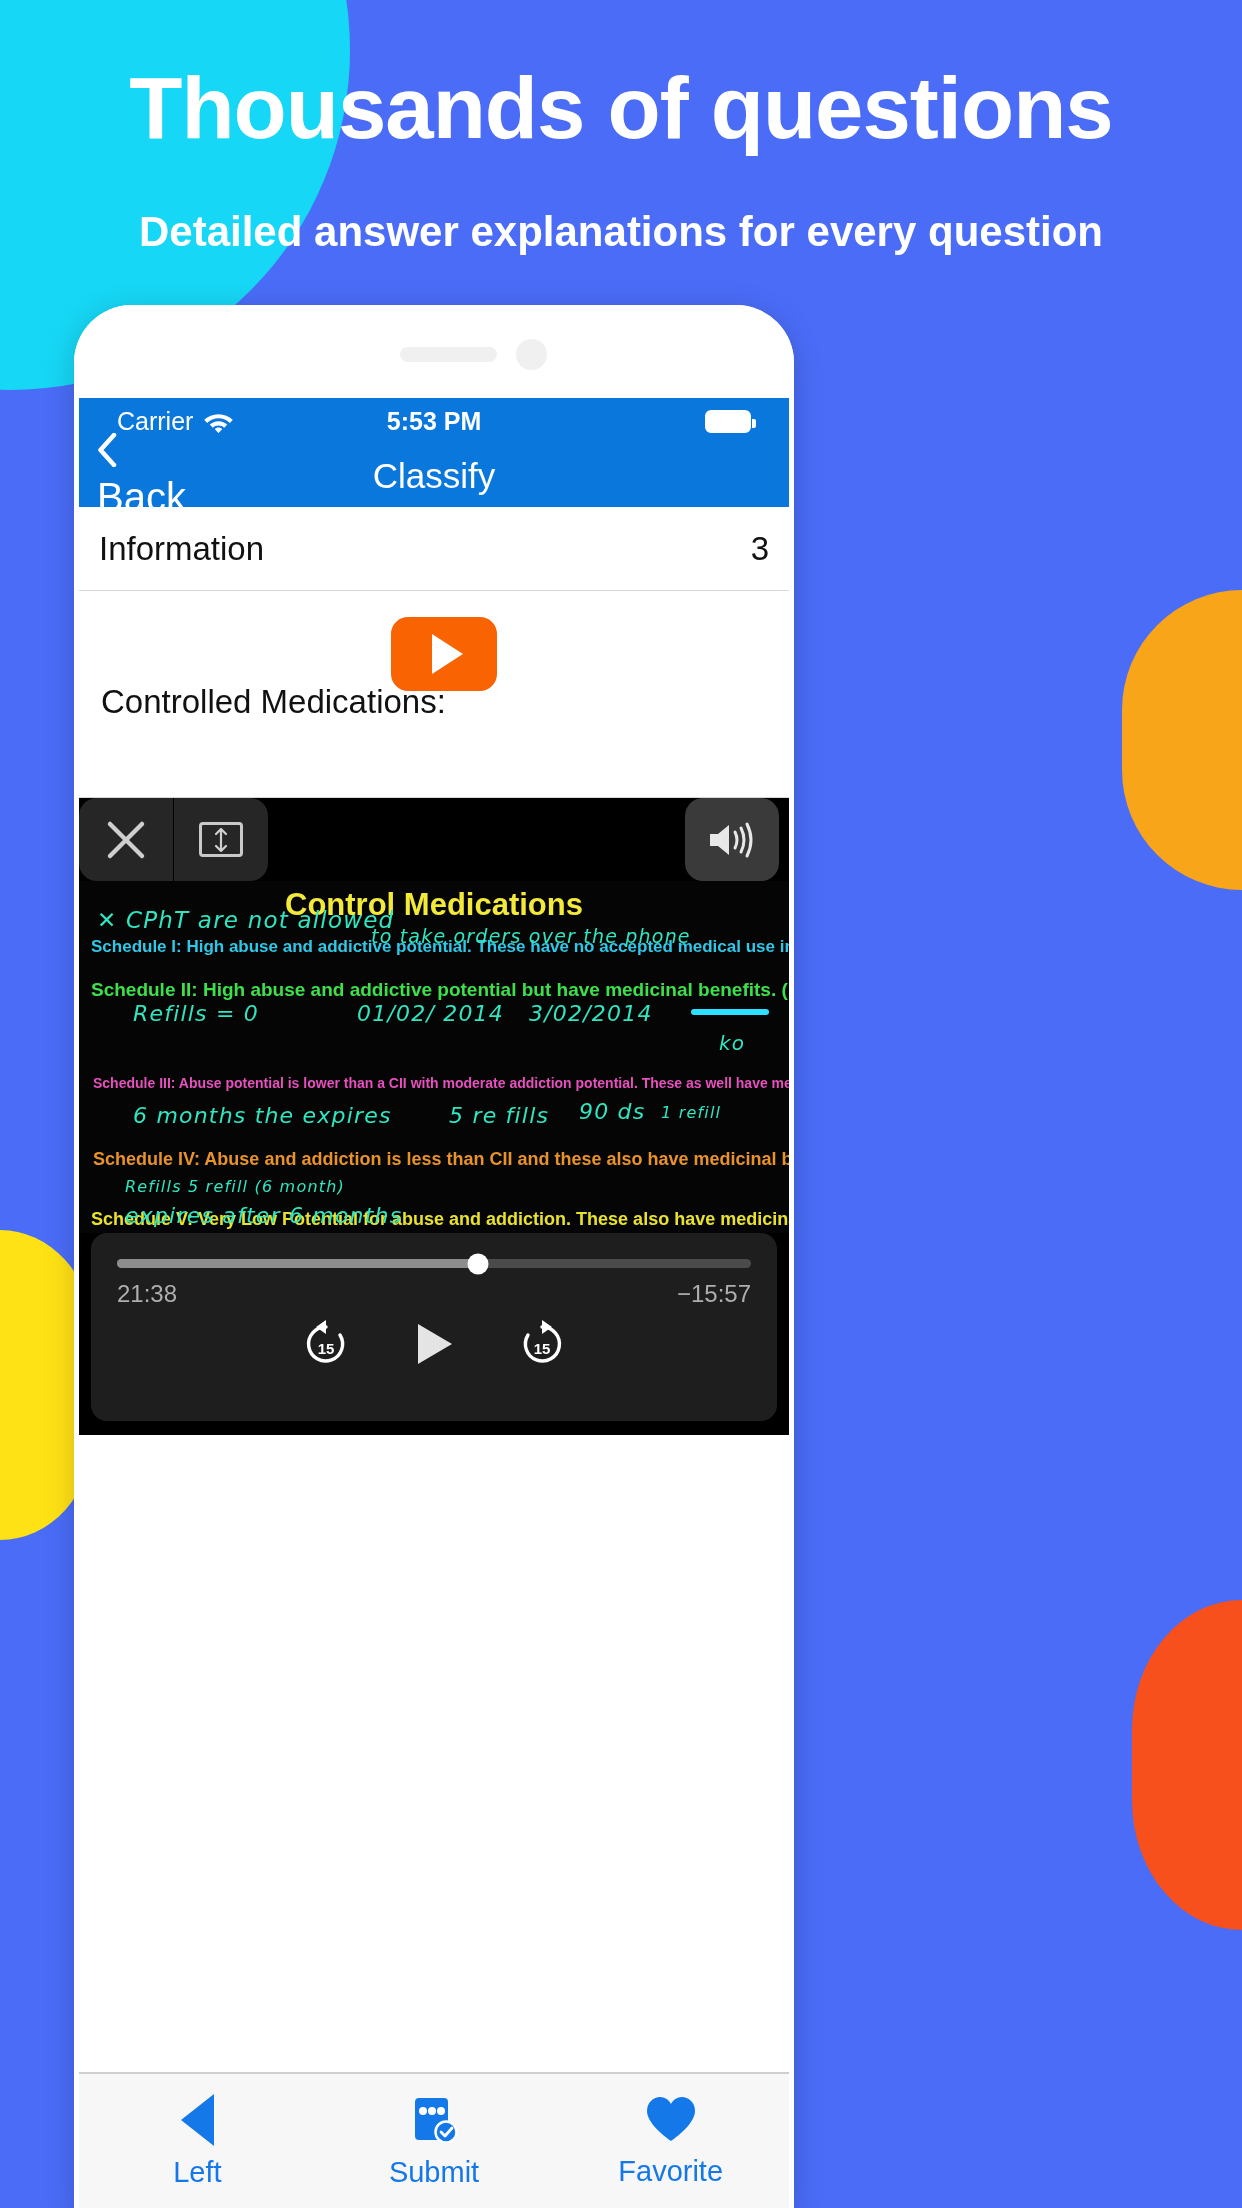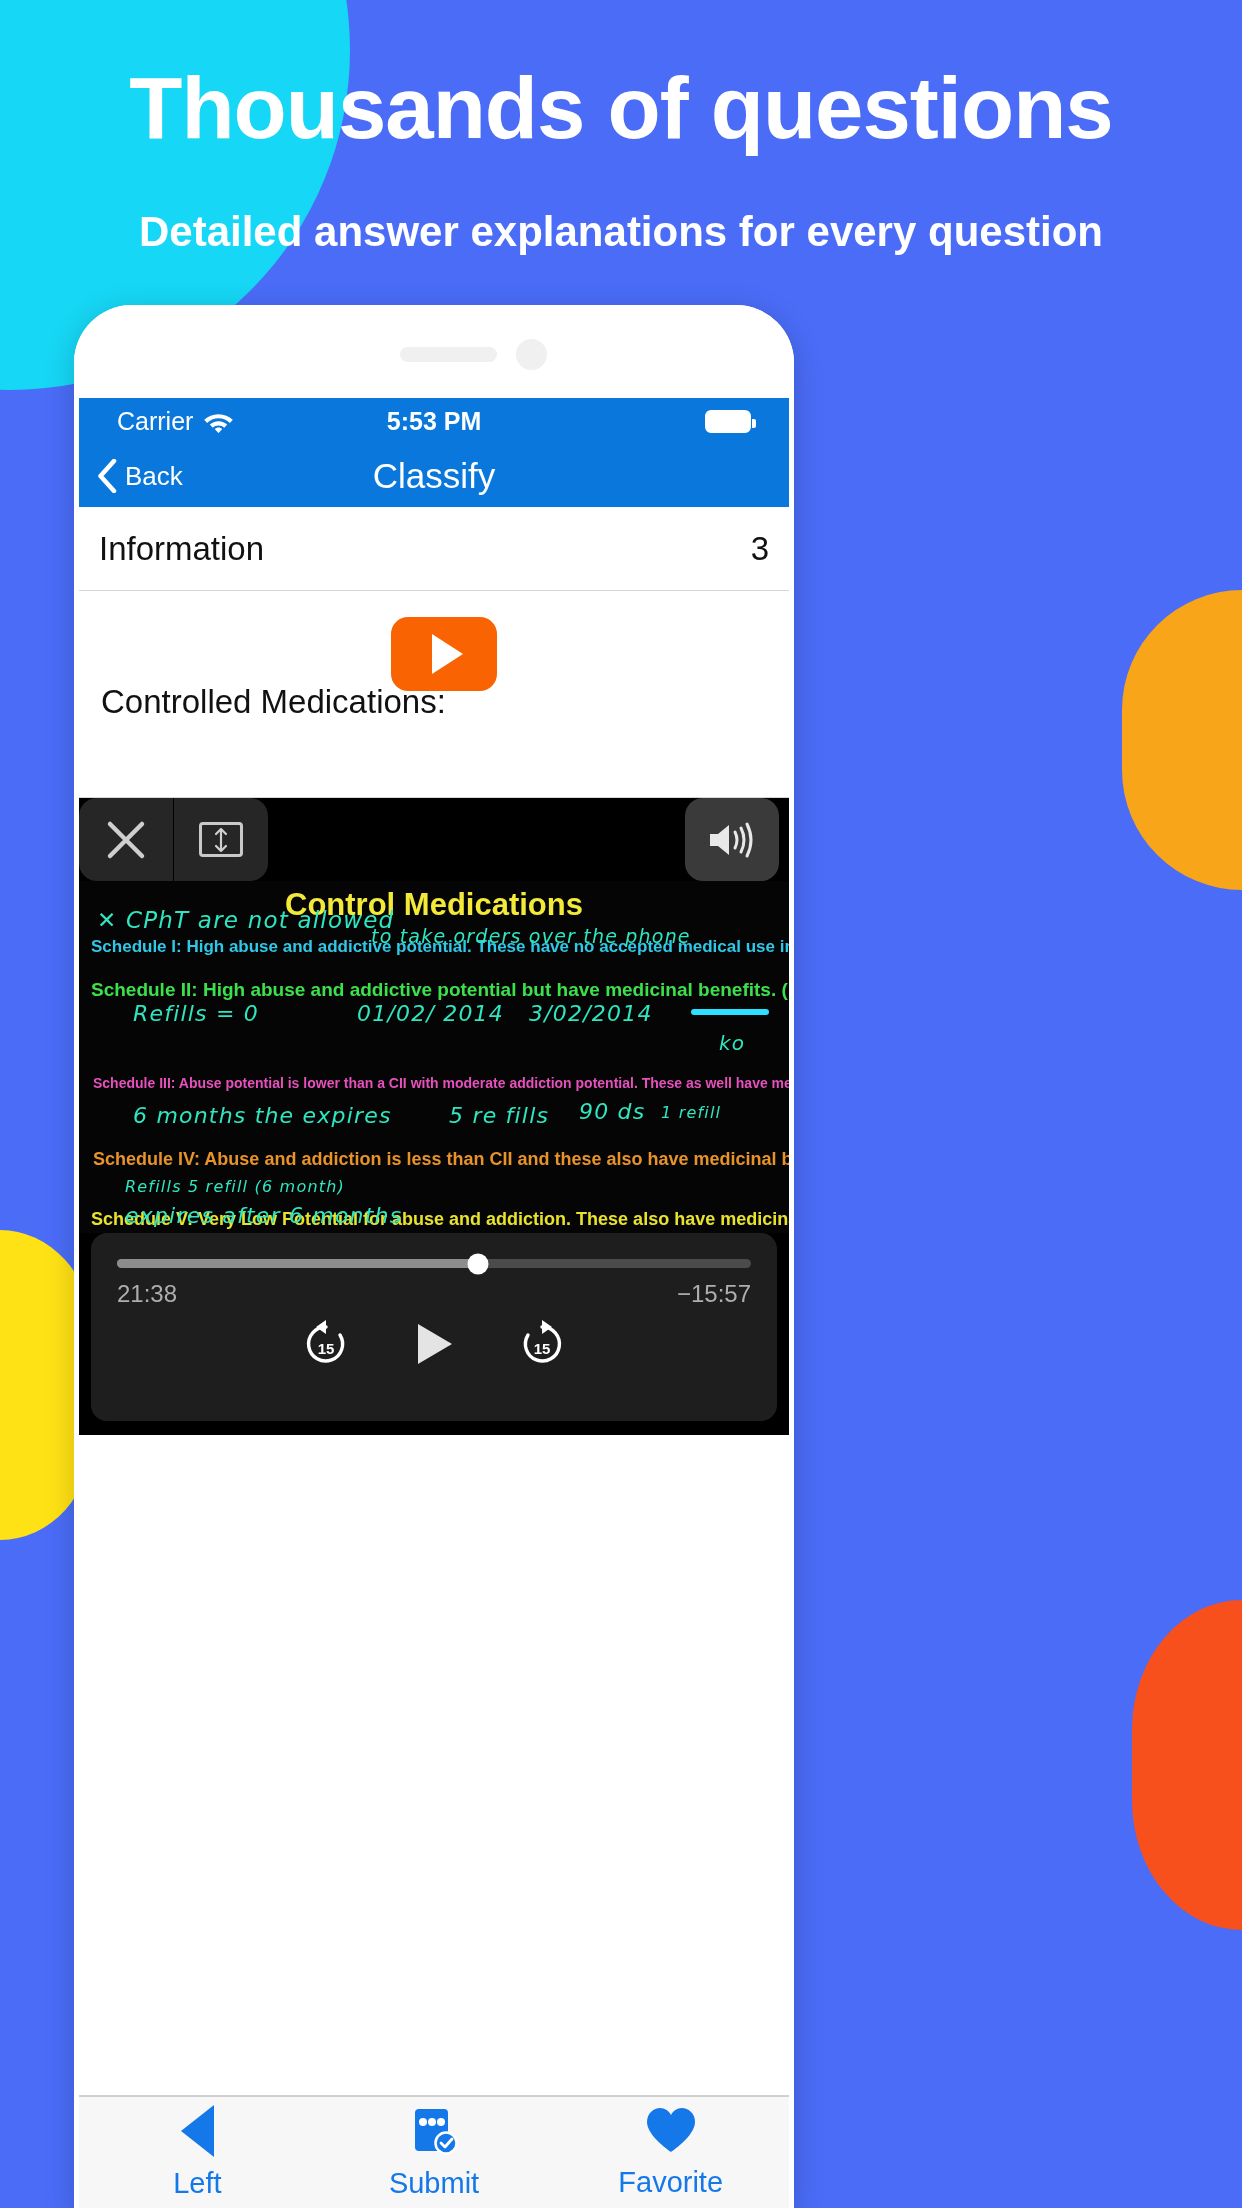--- a/index.html
+++ b/index.html
@@ -109,21 +109,21 @@
     width:4px; height:9px; background:#fff;
     border-radius:0 2px 2px 0;
   }
 
   
   .navbar{
     height:62px; background:#0a77dd; color:#fff;
     display:flex; align-items:center; position:relative;
     padding:0 18px; flex:0 0 auto;
   }
-  .nav-back{ display:flex; align-items:center; gap:8px; font-size:26px; }
+  .nav-back{ display:flex; gap:8px; font-size:40px;flex-direction:column; }
   .nav-title{
     position:absolute; left:0; right:0; text-align:center;
     font-size:35px; font-weight:400; pointer-events:none;
   }
 
   
   .info-row{
     height:84px; display:flex; align-items:center;
     padding:0 20px; font-size:33px; color:#111;
     border-bottom:1px solid #d7d7d7;
@@ -227,21 +227,21 @@
   .ctl-row{
     display:flex; align-items:center; justify-content:center;
     gap:58px; margin-top:10px;
   }
 
   
   .blank{ flex:1 1 auto; background:#fff; border-bottom:1px solid #d0d0d0; }
 
   
   .tabbar{
-    height:112px; background:#f7f7f7;
+    height:135px; background:#f7f7f7;
     border-top:1px solid #cfcfcf;
     display:flex; flex:0 0 auto;
   }
   .tab{
     flex:1; display:flex; flex-direction:column;
     align-items:center; justify-content:center; gap:10px;
     color:#1478e8;
   }
   .tab-label{ font-size:29px; }
   .tri-left{

